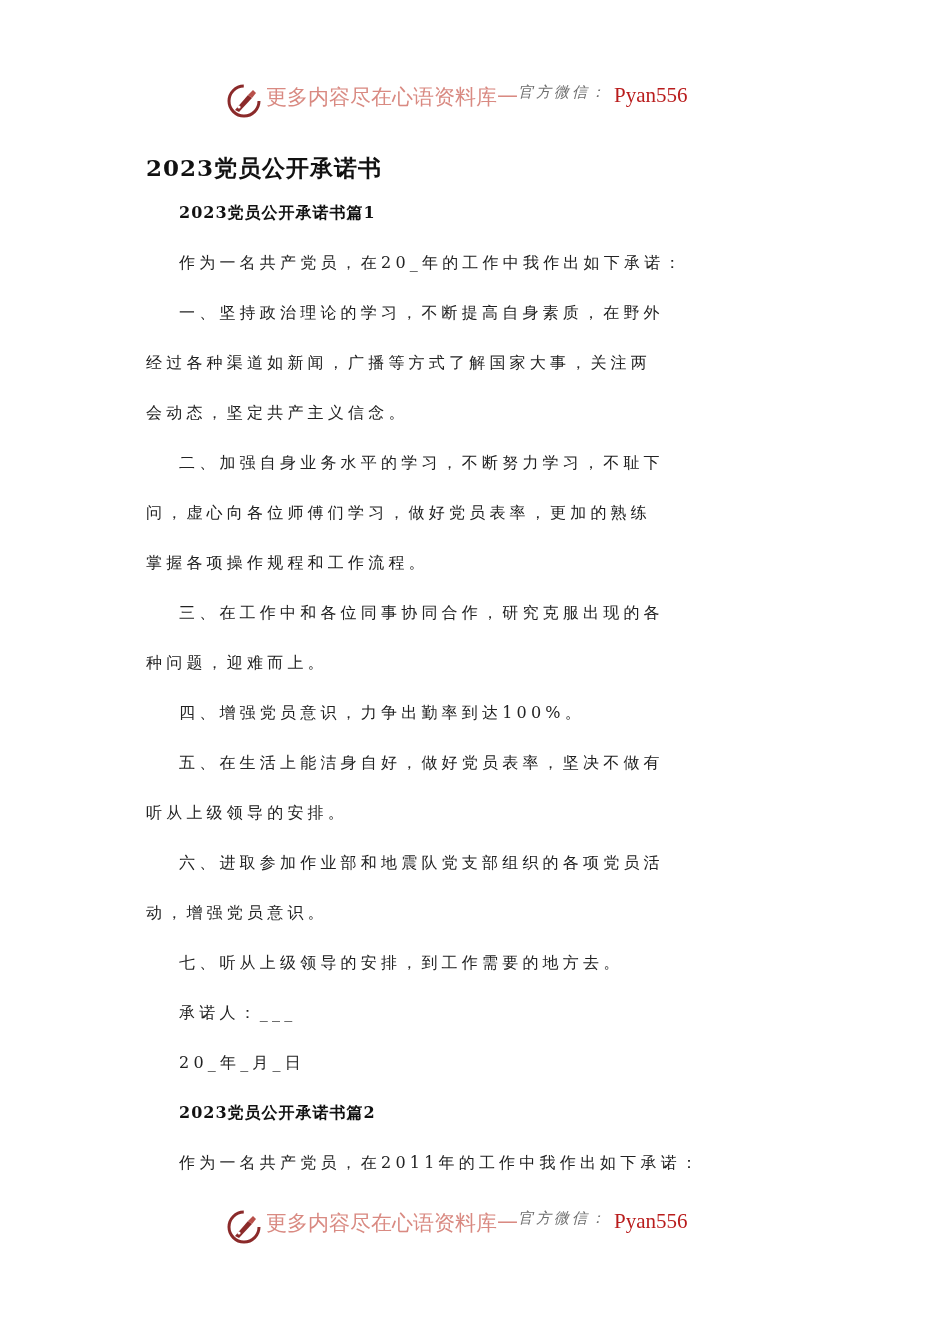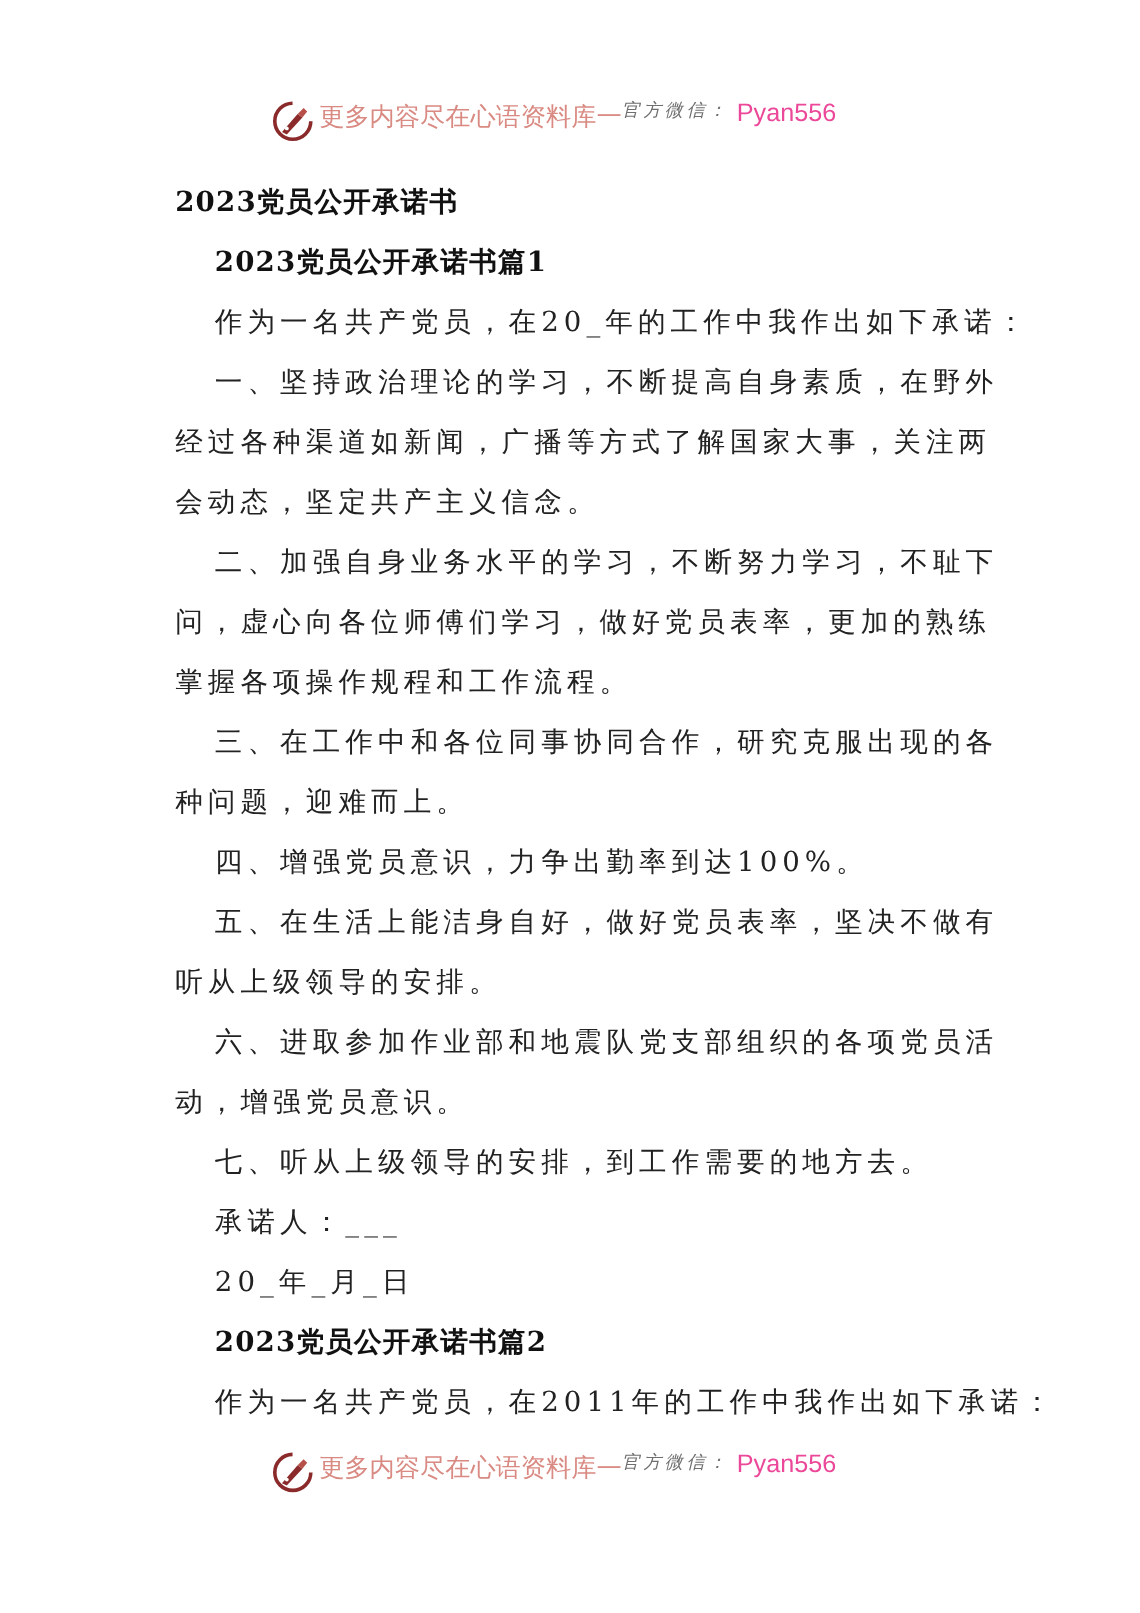--- a/index.html
+++ b/index.html
@@ -43,23 +43,23 @@
       font-family: "DejaVu Sans", sans-serif;
     }
     .wm-gray {
       color: #6f6f6f;
       font-size: 15px;
       font-family: "DejaVu Serif", serif;
       font-style: italic;
       letter-spacing: 3px;
     }
     .wm-id {
-      color: #ec4899;
+      color: #b91c1c;
       font-size: 21px;
-      font-family: Liberation Sans, sans-serif;
+      font-family: Liberation Serif, serif;
       margin-left: 6px;
     }
 
     .page {
       position: absolute;
       left: 146px;
       top: 150px;
       width: 660px;
     }
     .doc-title {
@@ -68,21 +68,21 @@
       width: 660px;
       top: 3px;
       font-size: 23px;
       font-weight: bold;
       letter-spacing: 1px;
       color: #111;
     }
     .line {
       position: absolute;
       left: 0;
-      font-size: 23px;
+      font-size: 16px;
       letter-spacing: 4.2px;
       white-space: nowrap;
       color: #222;
     }
     .line.indent { left: 33px; }
     .line.heading {
       font-weight: bold;
       letter-spacing: 1px;
       color: #111;
     }

